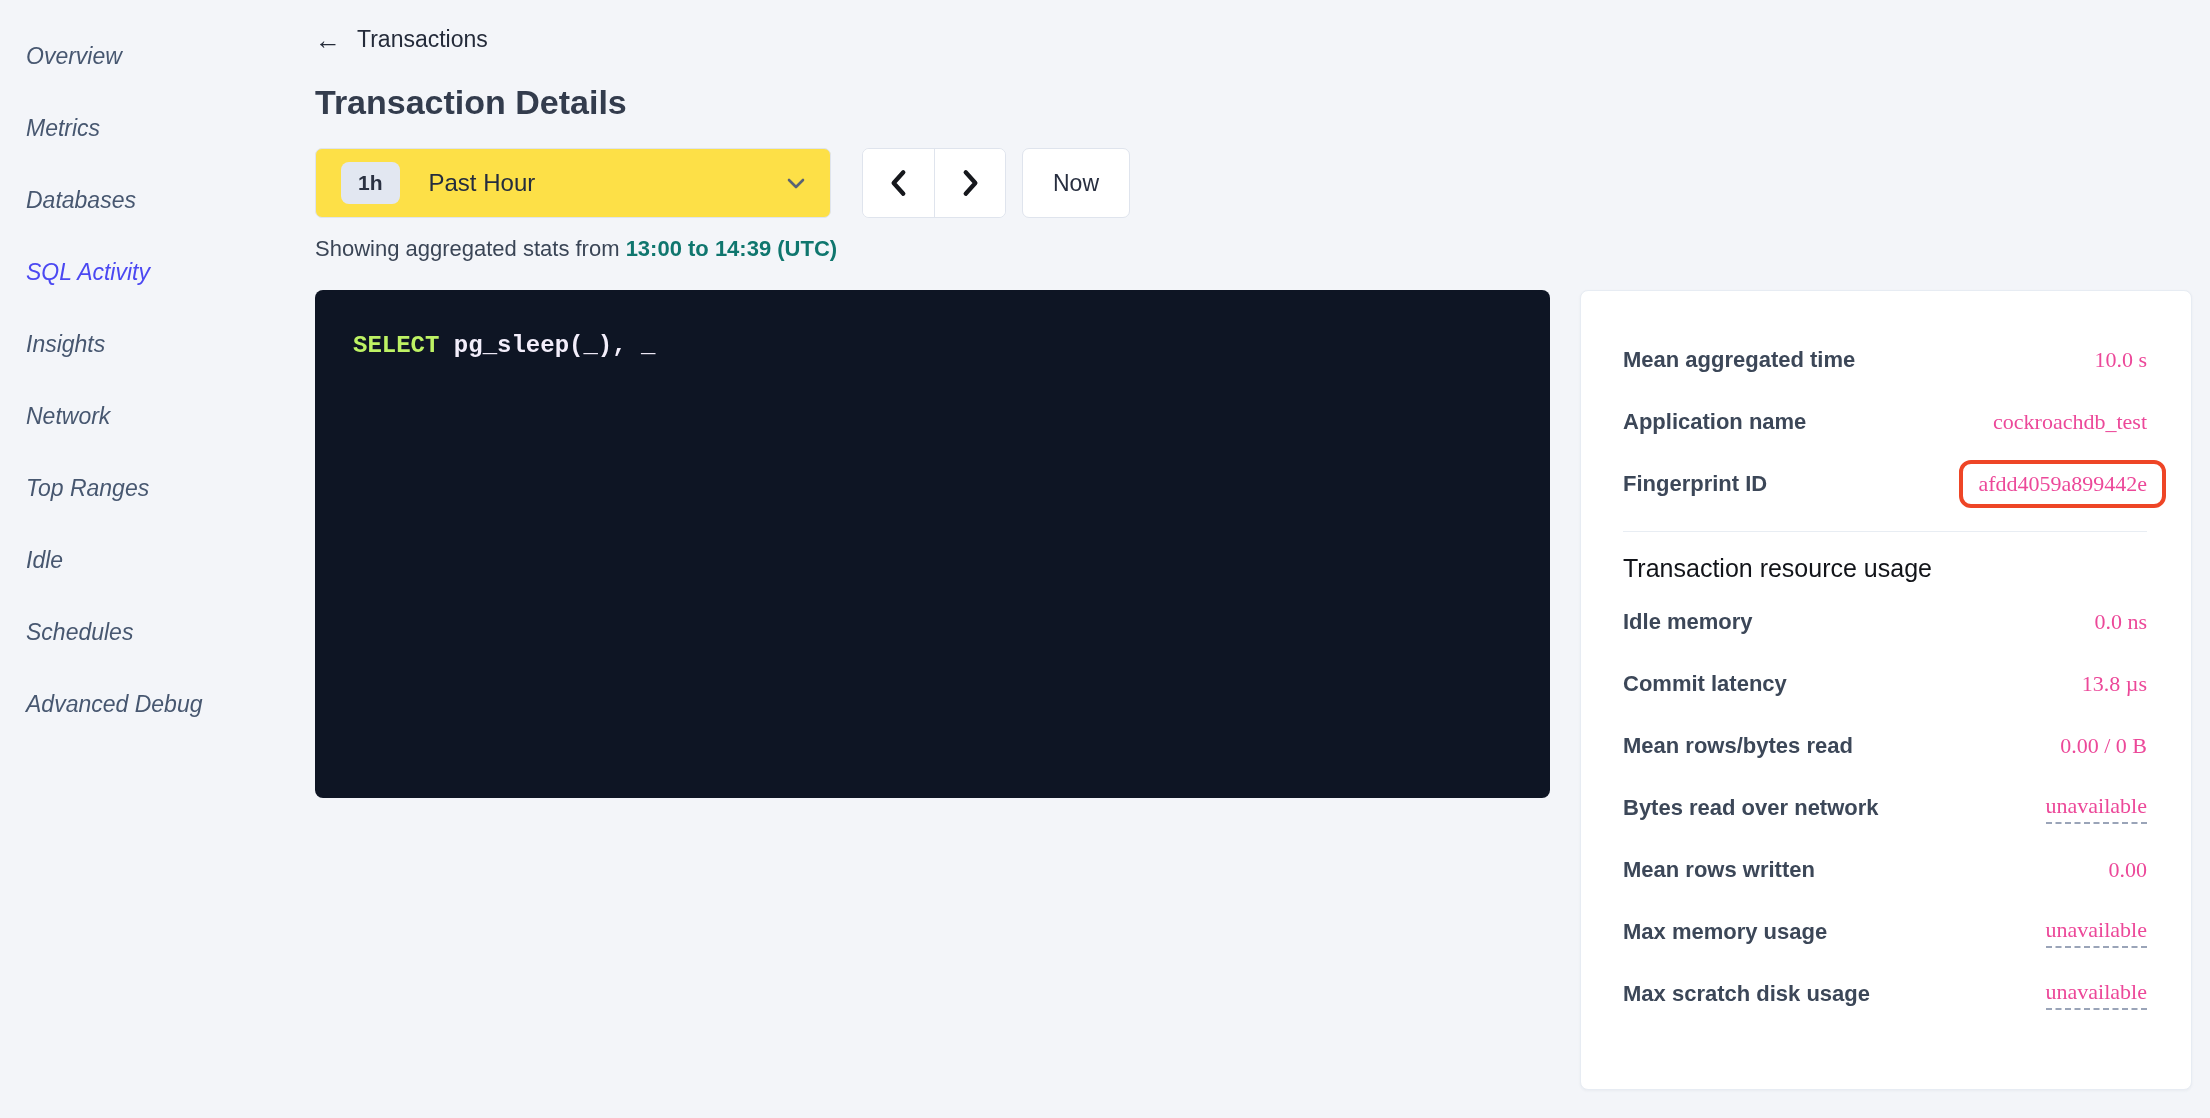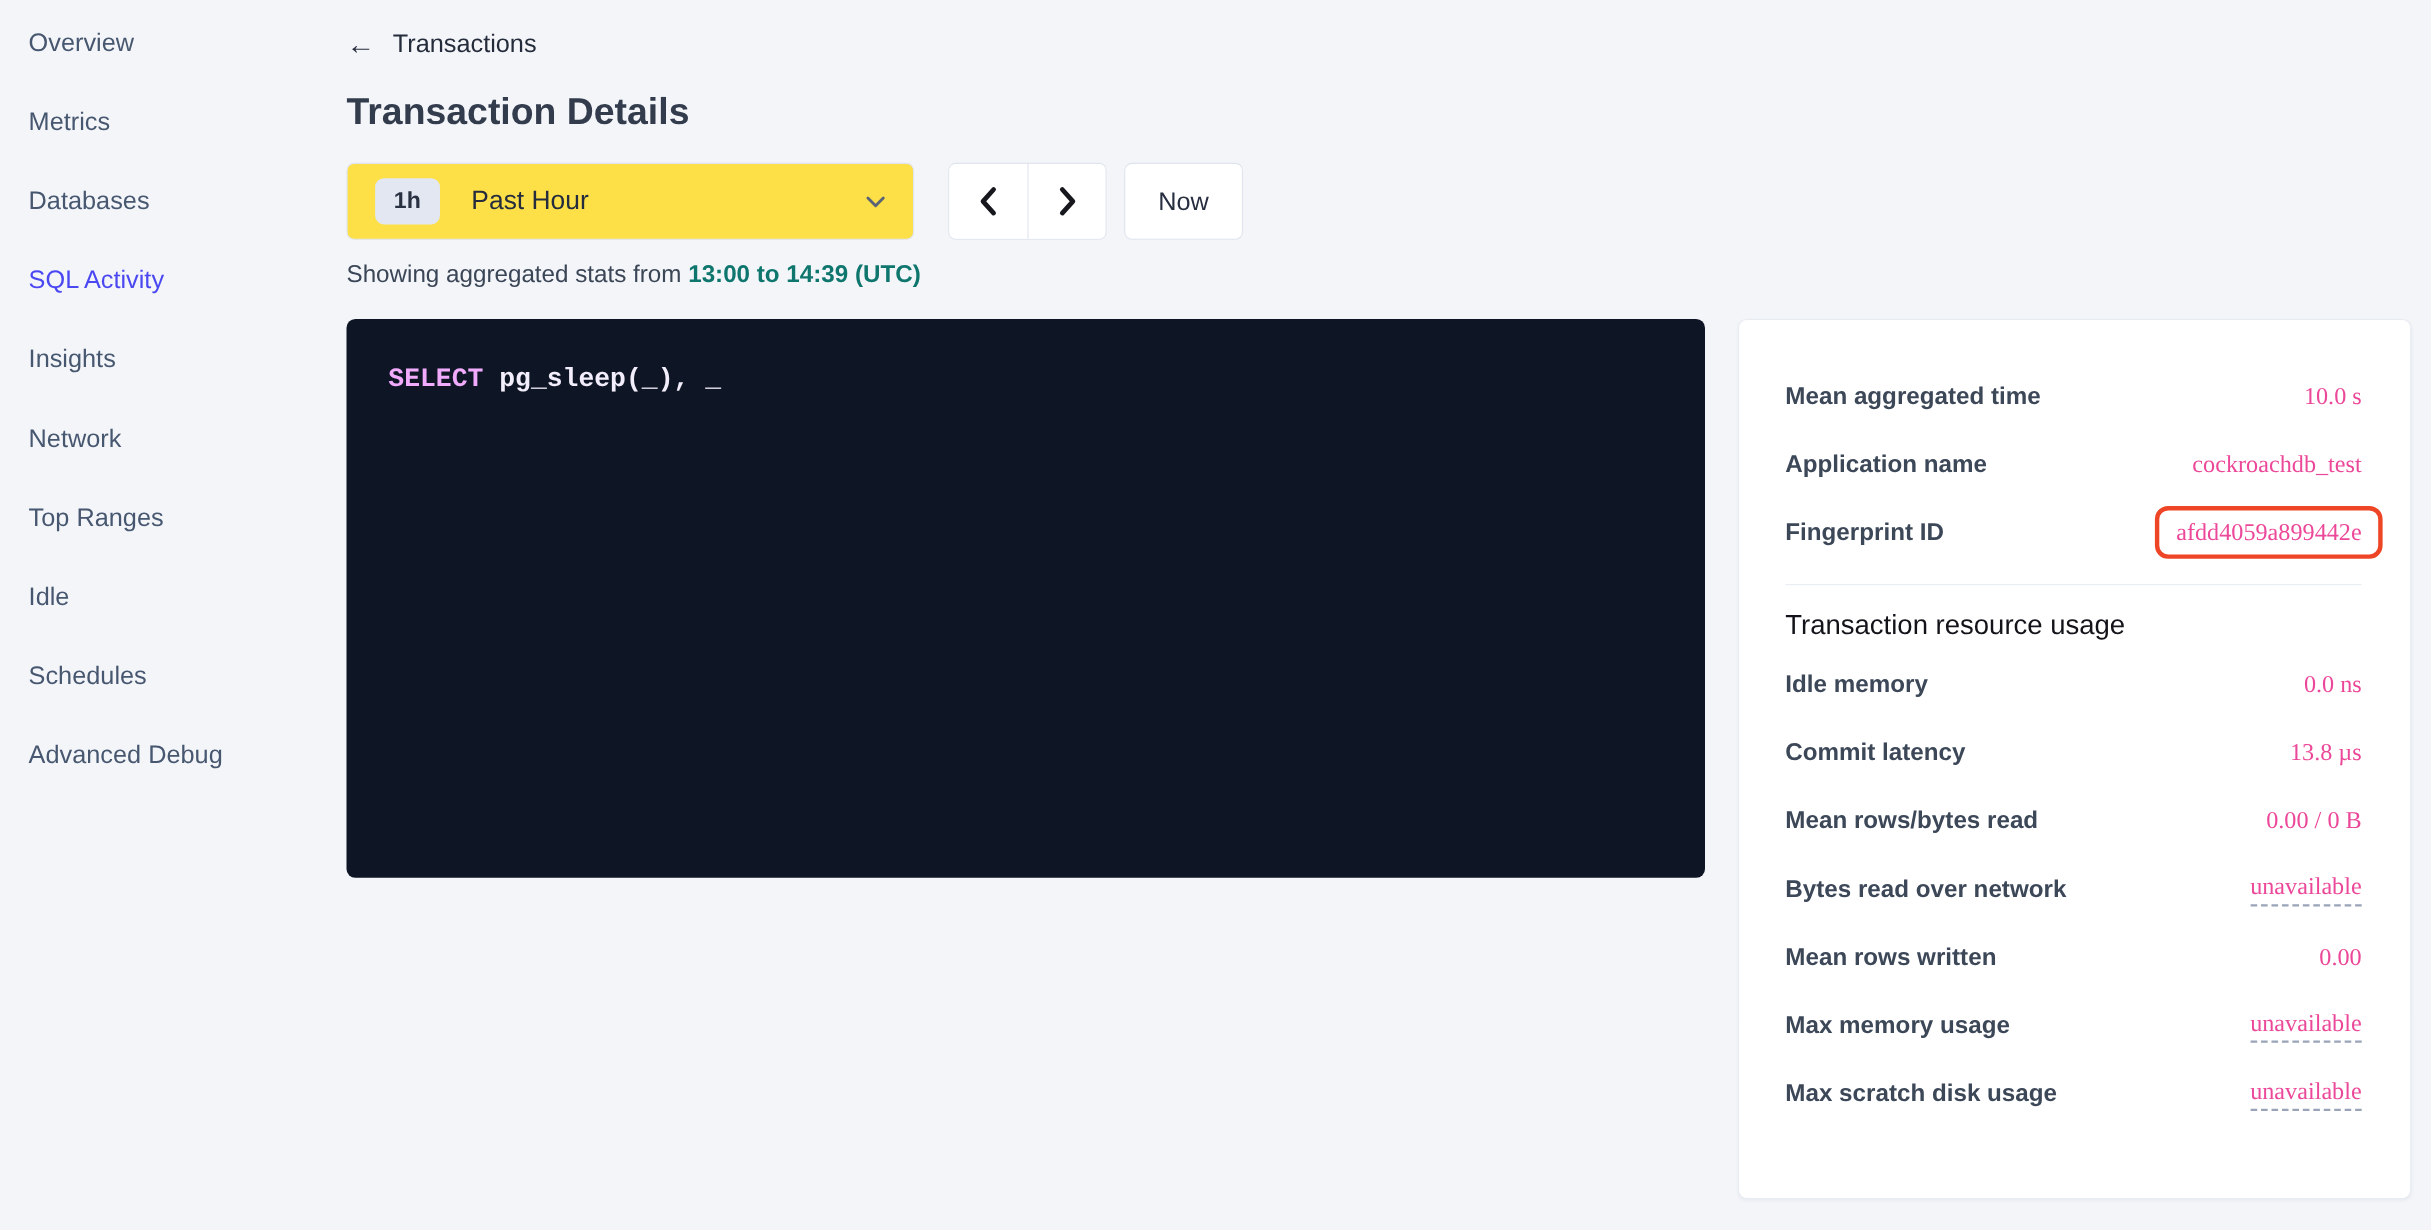--- a/index.html
+++ b/index.html
@@ -4,21 +4,21 @@
 <style>
   * { margin:0; padding:0; box-sizing:border-box; }
   html,body { width:2210px; height:1118px; overflow:hidden; }
   body {
     background:#f3f5f9;
     font-family:"Liberation Sans","DejaVu Sans",sans-serif;
     color:#3e4859;
     display:flex;
   }
   
-  .sidebar { width:300px; flex:0 0 300px; padding-top:2px; }
+  .sidebar { width:300px; flex:0 0 300px; padding-top:20px;font-style:italic; }
   .side-item {
     height:72px; line-height:72px; padding-left:26px;
     font-size:23px; color:#475770; cursor:pointer; white-space:nowrap;
   }
   .side-item.active { color:#4b48f2; }
   
   .main { flex:1; padding:26px 0 0 15px; }
   .breadcrumb { display:flex; align-items:center; gap:16px; font-size:23px; color:#242b3a; cursor:pointer; width:max-content; }
   .back-ic { font-size:26px; color:#242b3a; line-height:1; }
   .page-title { margin-top:30px; font-size:34px; font-weight:700; color:#333c4d; }
@@ -51,21 +51,21 @@
   .stats-line { margin-top:18px; font-size:22px; color:#3a4556; }
   .stats-line b { font-weight:700; color:#0f766e; }
   
   .content-row { margin-top:28px; display:flex; align-items:flex-start; }
   .code-block {
     width:1235px; height:508px; background:#0e1524; border-radius:8px;
     padding:42px 20px 0 38px; white-space:pre;
     font-family:"Liberation Mono","DejaVu Sans Mono",monospace;
     font-size:24px; font-weight:700; color:#f3eefb;
   }
-  .code-kw { color:#f0abfc; }
+  .code-kw { color:#bef264; }
   
   .card {
     margin-left:30px; width:612px; height:800px; background:#fff;
     border:1px solid #e7ecf3; border-radius:8px;
     box-shadow:0 1px 3px rgba(40,50,70,.05);
     padding:38px 44px 28px 42px;
   }
   .drow { height:62px; display:flex; align-items:center; justify-content:space-between; }
   .drow .lbl { font-size:22px; font-weight:700; color:#3c4758; white-space:nowrap; }
   .drow .val { font-size:22px; color:#ec4899; white-space:nowrap;font-family:Liberation Serif, serif; }

